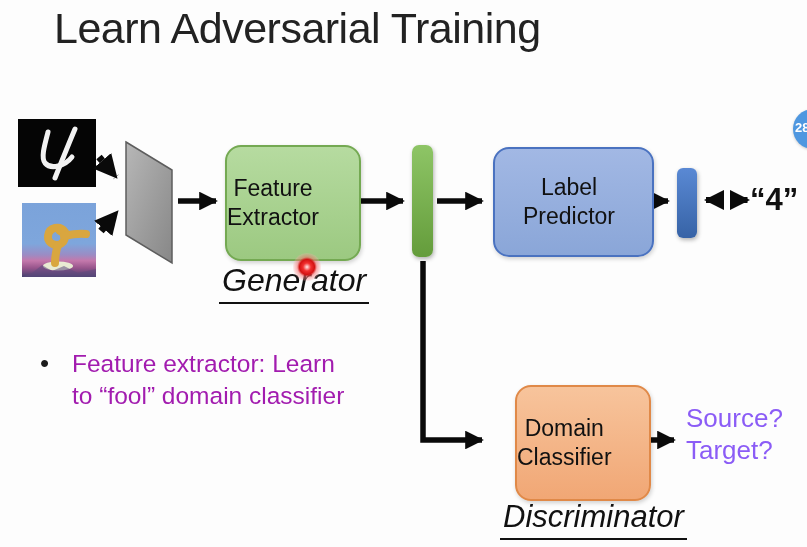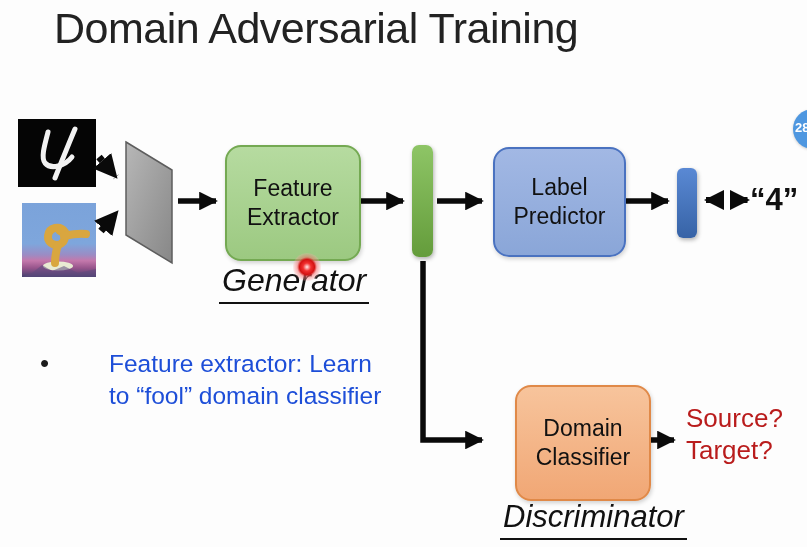--- a/index.html
+++ b/index.html
@@ -25,35 +25,36 @@
   .mnistm{
     left:22px;top:203px;width:74px;height:74px;
     background:linear-gradient(180deg,#7ba3da 0%,#7ea6dc 55%,#9b8cc4 70%,#c478ab 78%,#96548b 88%,#44406e 100%);
   }
 
   
   svg.connectors{left:0;top:0;width:807px;height:547px;z-index:1;}
 
   
   .node{
-    z-index:2;display:flex;align-items:center;justify-content:center;
+    z-index:2;display:flex;align-items:center;
     text-align:center;border-radius:16px;
     font-size:23px;line-height:29px;color:#111;
     white-space:pre-line;
     box-shadow:1px 2px 4px rgba(0,0,0,0.18);
   }
   .extractor{
     left:225px;top:145px;width:132px;height:112px;
     background:linear-gradient(180deg,#b6dba0,#9cc981);
     border:2px solid #74a952;
   }
   .predictor{
     left:493px;top:147px;width:129px;height:106px;
     background:linear-gradient(180deg,#a2b8e4,#8aa6d8);
     border:2px solid #4a72c0;
+    padding-left:28px;
   }
   .classifier{
     left:495px;top:385px;width:132px;height:112px;
     background:linear-gradient(180deg,#f7c49c,#f1a775);
     border:2px solid #e08948;
     margin-left:20px;
   }
 
   
   .bar{z-index:2;box-shadow:1px 2px 4px rgba(0,0,0,0.3);}
@@ -81,42 +82,42 @@
       #ffecec 0%, #f23030 20%, #d31212 38%,
       rgba(244,110,110,0.55) 50%, rgba(250,170,170,0.28) 68%,
       rgba(255,210,210,0) 100%);
   }
 
   
   .prediction{
     left:750px;top:182px;font-size:31px;font-weight:700;color:#111;white-space:nowrap;
   }
   .question{
-    left:686px;top:402px;font-size:26px;line-height:32px;color:#b91c1c;white-space:pre-line;
+    left:686px;top:402px;font-size:26px;line-height:32px;color:#8b5cf6;white-space:pre-line;
   }
 
   
   .bullet-marker{left:40px;top:348px;font-size:26px;}
   .bullet-text{
-    left:72px;top:348px;font-size:24.5px;line-height:32px;color:#1d4ed8;white-space:pre-line;margin-left:37px;
+    left:72px;top:348px;font-size:24.5px;line-height:32px;color:#a21caf;white-space:pre-line;
   }
 
   
   .badge{
     left:793px;top:109px;width:40px;height:40px;border-radius:50%;
     background:#4e97e0;z-index:4;box-shadow:0 1px 3px rgba(0,0,0,0.2);
   }
   .badge-num{
     left:795px;top:120px;z-index:5;color:#fff;font-size:13px;font-weight:700;
   }
 </style>
 </head>
 <body>
 
-<div class="abs title">Domain Adversarial Training</div>
+<div class="abs title">Learn Adversarial Training</div>
 
 <div class="abs mnist">
   <svg width="78" height="68" viewBox="0 0 78 68">
     <path d="M30,13 C26,28 23,39 27,44 C33,51 47,47 54,38" fill="none" stroke="#f2f2f2" stroke-width="5" stroke-linecap="round"></path>
     <path d="M57,10 C51,24 43,44 37,59" fill="none" stroke="#f2f2f2" stroke-width="5" stroke-linecap="round"></path>
   </svg>
 </div>
 
 <div class="abs mnistm">
   <svg width="74" height="74" viewBox="0 0 74 74">

